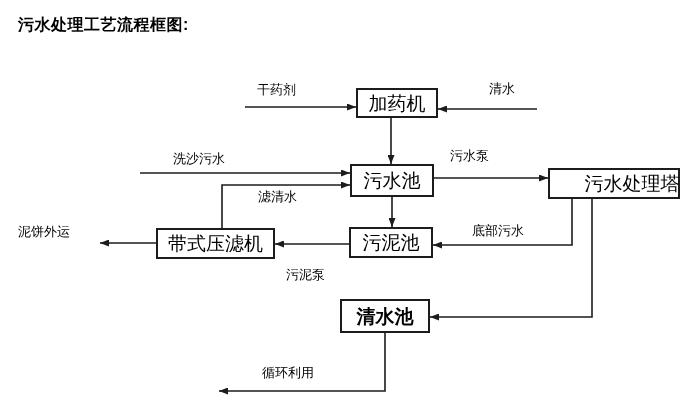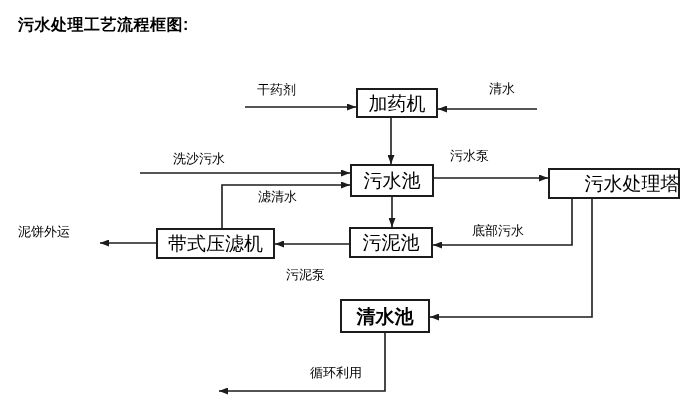--- a/index.html
+++ b/index.html
@@ -69,21 +69,21 @@
   .n-belt     { left: 156px; top: 228px; width: 119px; height: 31px; }
   .n-clean    { left: 340px; top: 299px; width:  90px; height: 34px; font-weight: bold; }
   .l-dry      { left: 257px; top:  83px; }
   .l-cleanin  { left: 489px; top:  82px; }
   .l-sand     { left: 173px; top: 152px; }
   .l-filtered { left: 258px; top: 190px; }
   .l-sewpump  { left: 450px; top: 149px; }
   .l-sldpump  { left: 286px; top: 224px; margin-top: 44px; }
   .l-bottom   { left: 472px; top: 224px; text-align: center; }
   .l-mudcake  { left:  18px; top: 225px; }
-  .l-recycle  { left: 262px; top: 366px; margin-left: 48px; }
+  .l-recycle  { left: 262px; top: 366px; }
 </style>
 </head>
 <body>
 
 <div class="canvas">
 
   <div class="diagram-title">污水处理工艺流程框图:</div>
 
   <svg class="wires" viewBox="0 0 700 420" xmlns="http://www.w3.org/2000/svg">
     <defs>

